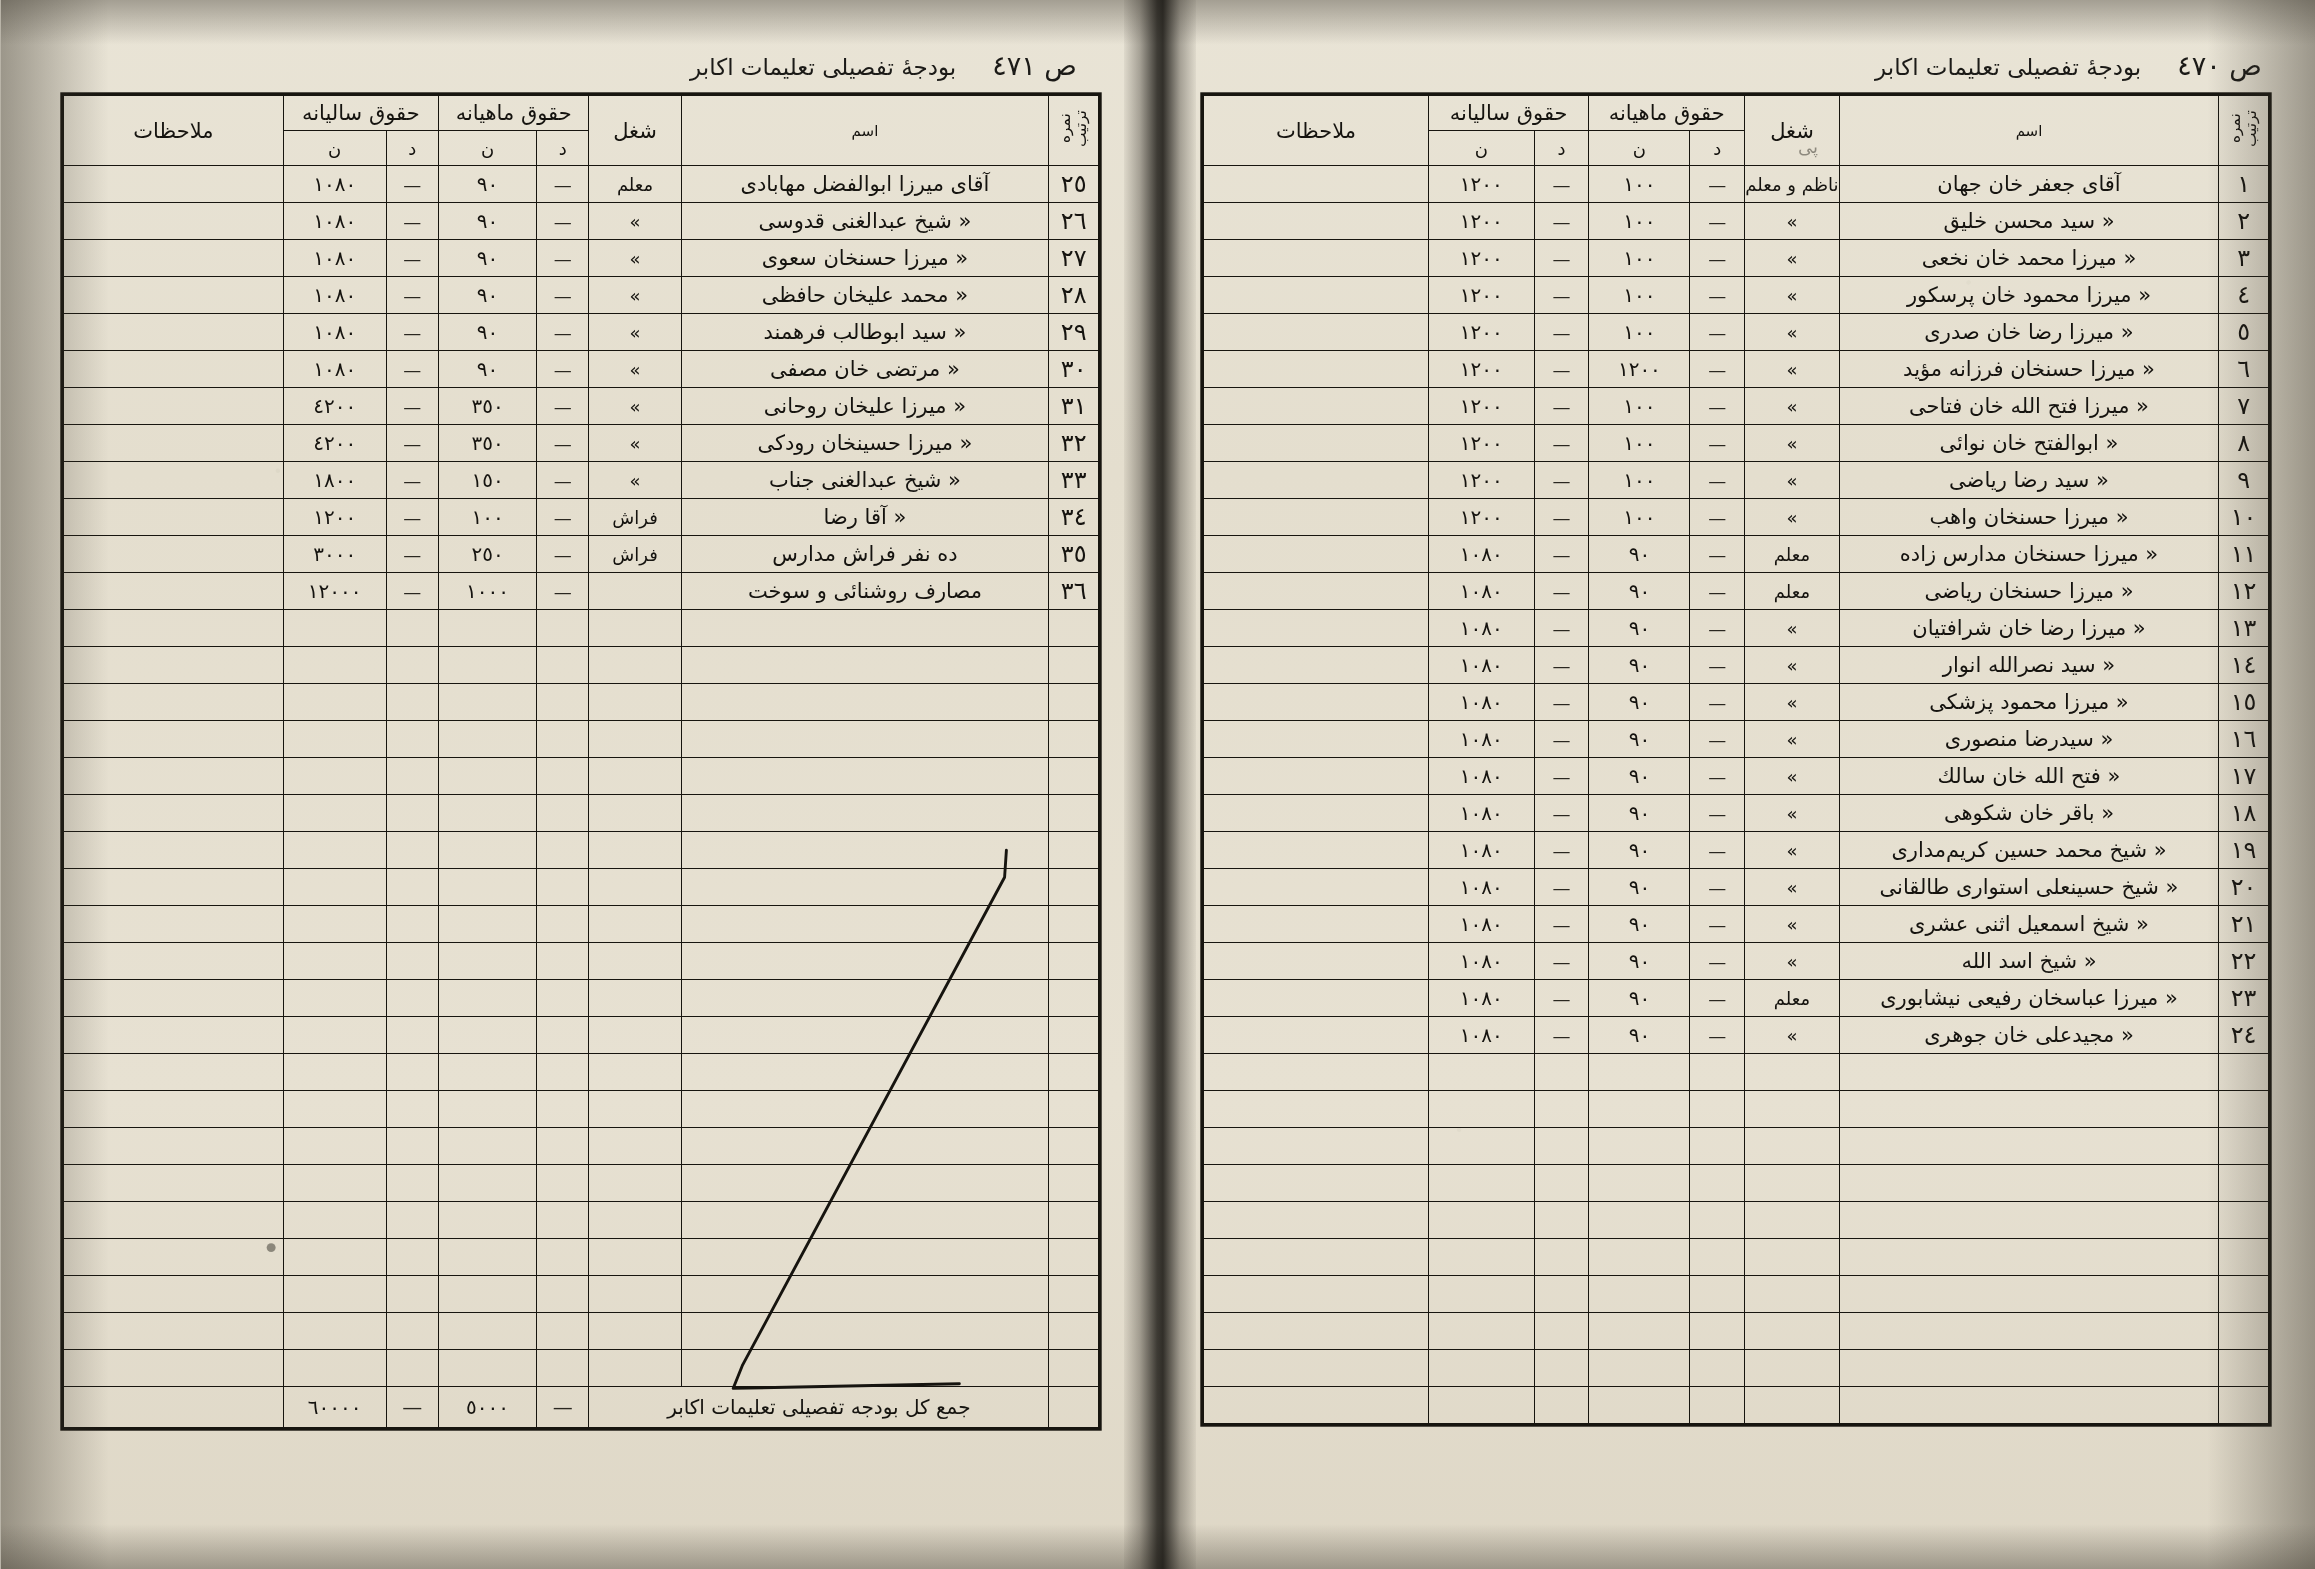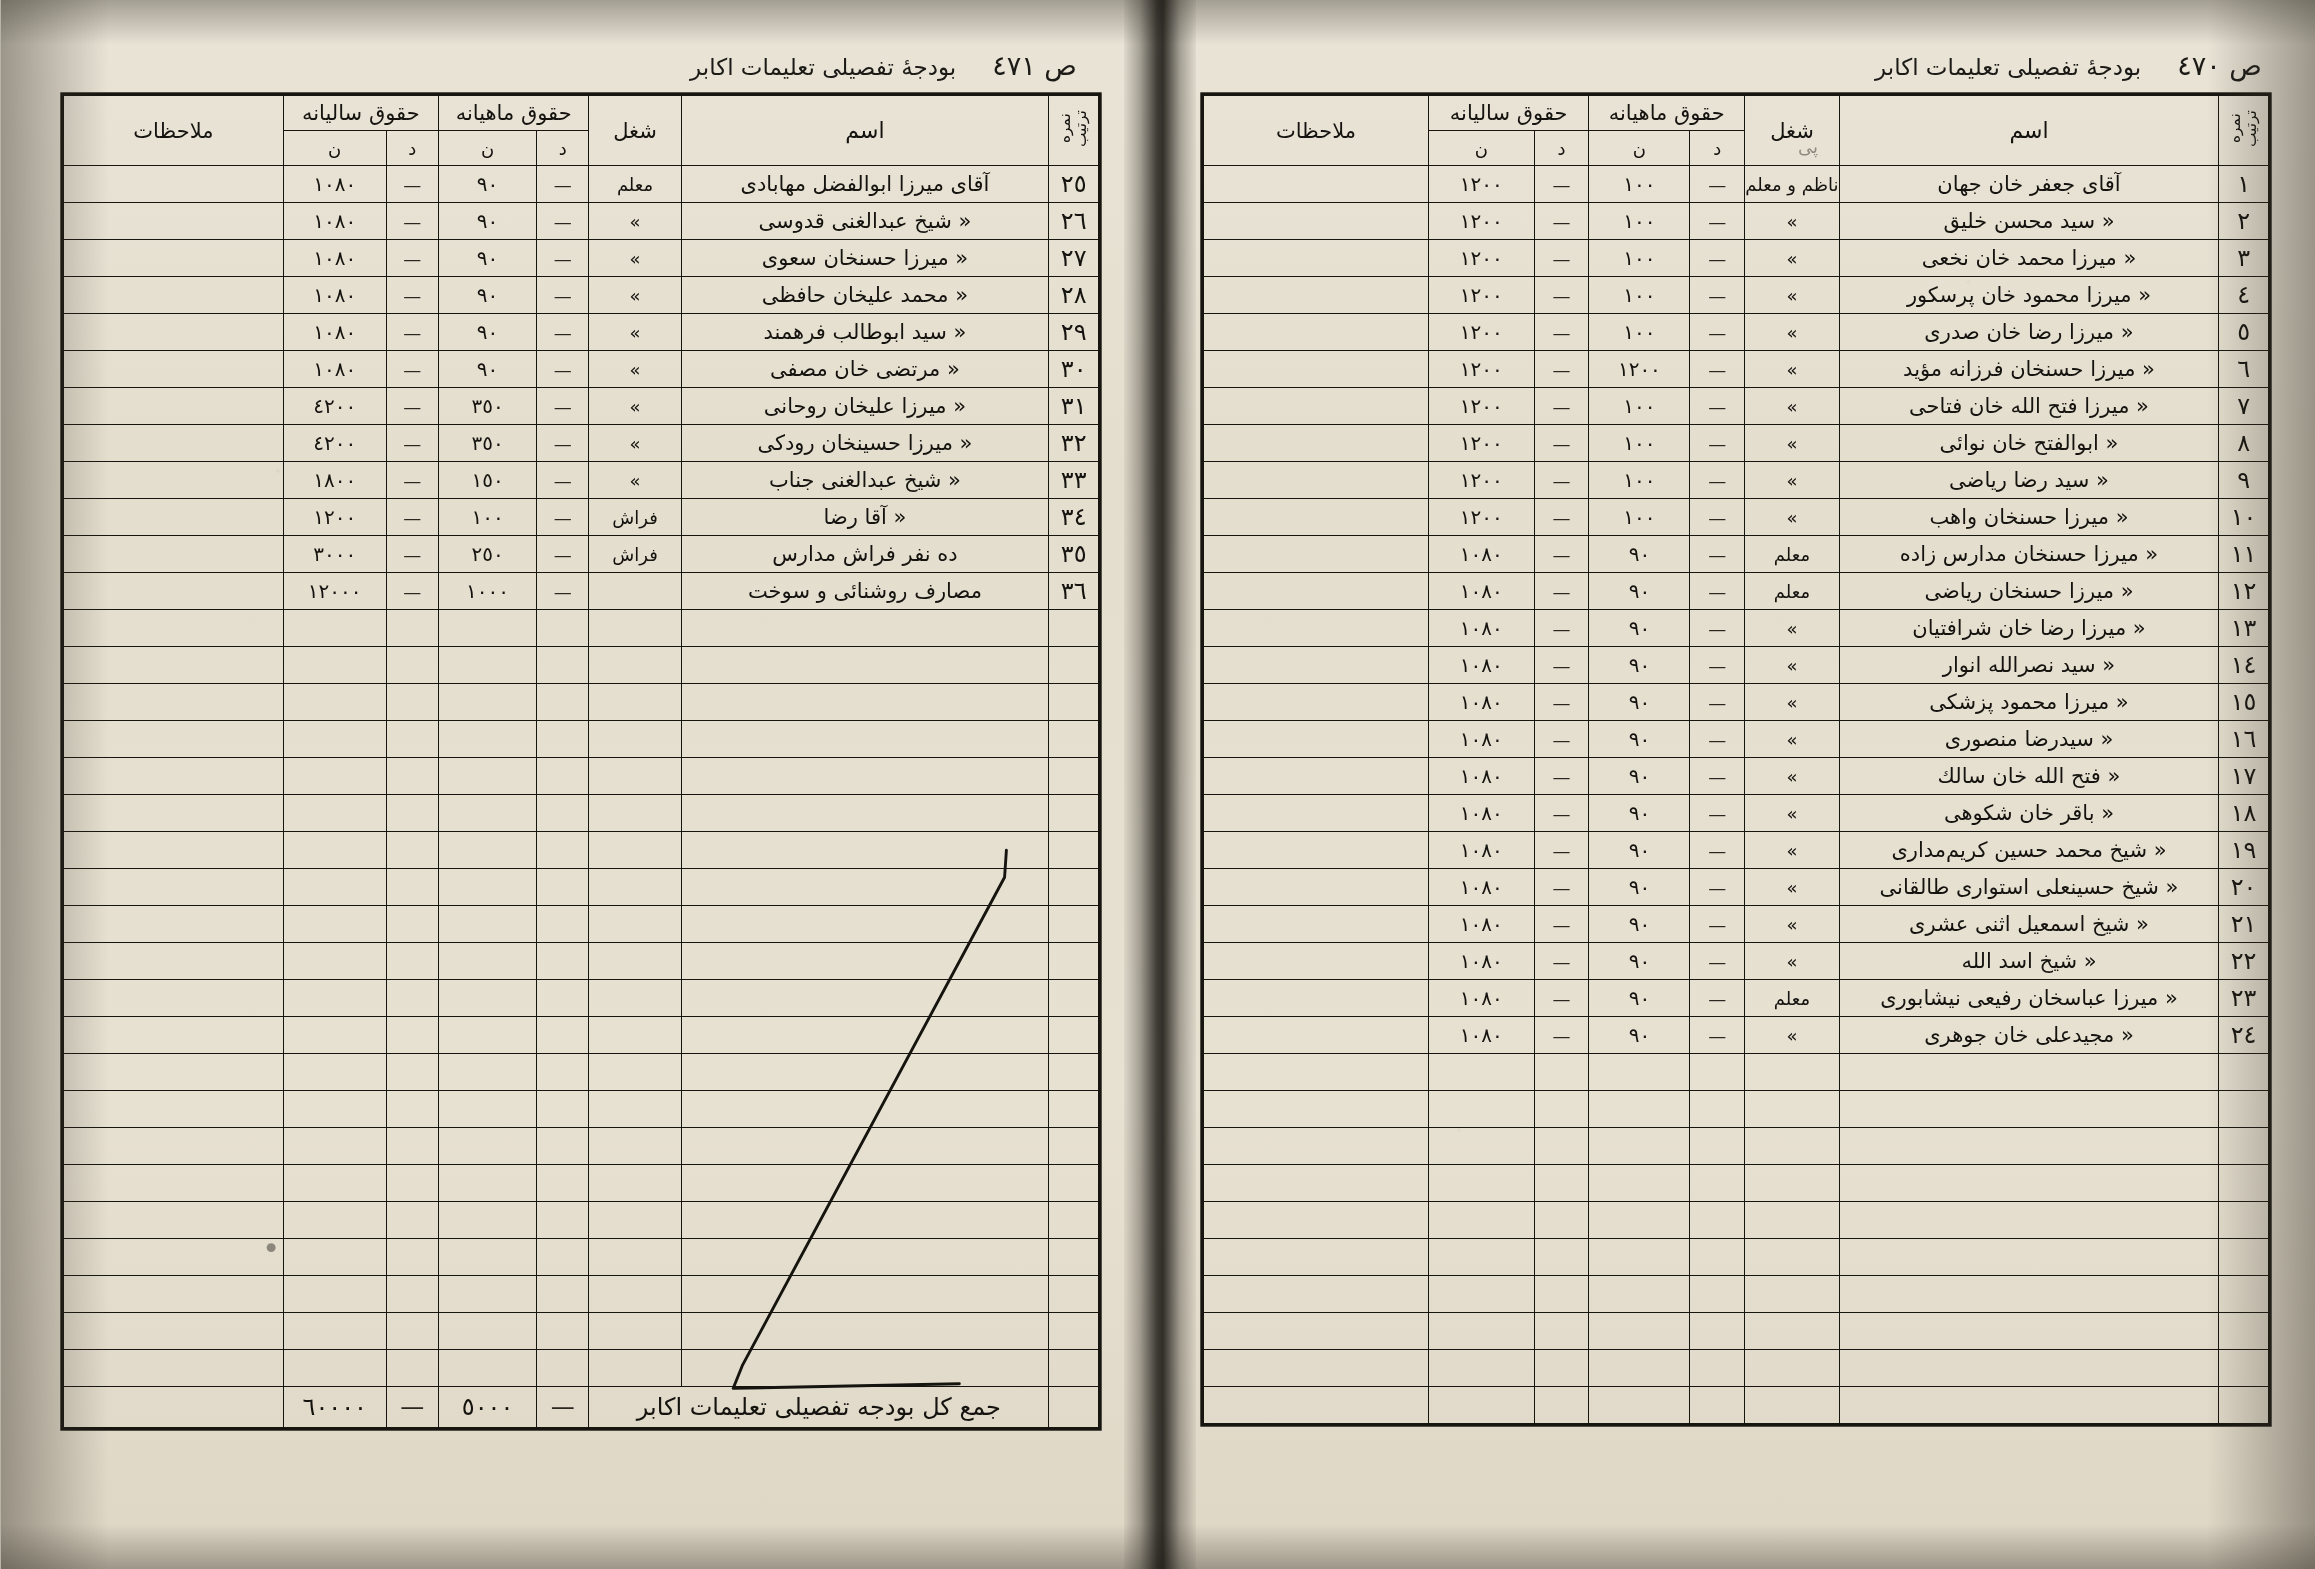--- a/index.html
+++ b/index.html
@@ -60,36 +60,36 @@
   table.ledger td, table.ledger th{
     border:1.4px solid #17150f;
     padding:0;
     text-align:center;
     vertical-align:middle;
     font-weight:normal;
     background:transparent;
   }
   .outer{box-shadow:0 0 0 2.7px #17150f;}
   thead td{font-size:21px;height:34px;}
-  thead td.big{font-size:22px;}
+  thead td.big{font-size:15px;}
   tbody td{height:36px;font-size:20px;}
   td.nm{text-align:right;padding-right:20px;font-size:21px;}
   td.num{font-size:20px;letter-spacing:0.9px;}
   td.dash{font-size:18px;color:#2a2720;}
   .rowno{font-size:24px;}
   .sub{font-size:18px;}
   .ditto{font-size:18px;}
   
   .vert{
     writing-mode:vertical-rl;
     transform:rotate(180deg);
     font-size:15.4px;line-height:1.05;
     display:inline-block;
   }
-  .total-row td{height:40px;font-size:24px;}
+  .total-row td{height:40px;font-size:20px;}
   .total-label{text-align:center;font-size:20px;}
   
   svg.inkline{position:absolute;pointer-events:none;}
   .grain{
     position:absolute;inset:0;pointer-events:none;z-index:30;
     background-image:
       radial-gradient(circle at 12% 30%, rgba(120,110,90,.07) 0 1.8px, transparent 2.7px),
       radial-gradient(circle at 63% 72%, rgba(120,110,90,.06) 0 1.8px, transparent 2.7px),
       radial-gradient(circle at 85% 18%, rgba(120,110,90,.05) 0 1.8px, transparent 2.7px);
     opacity:.8;

